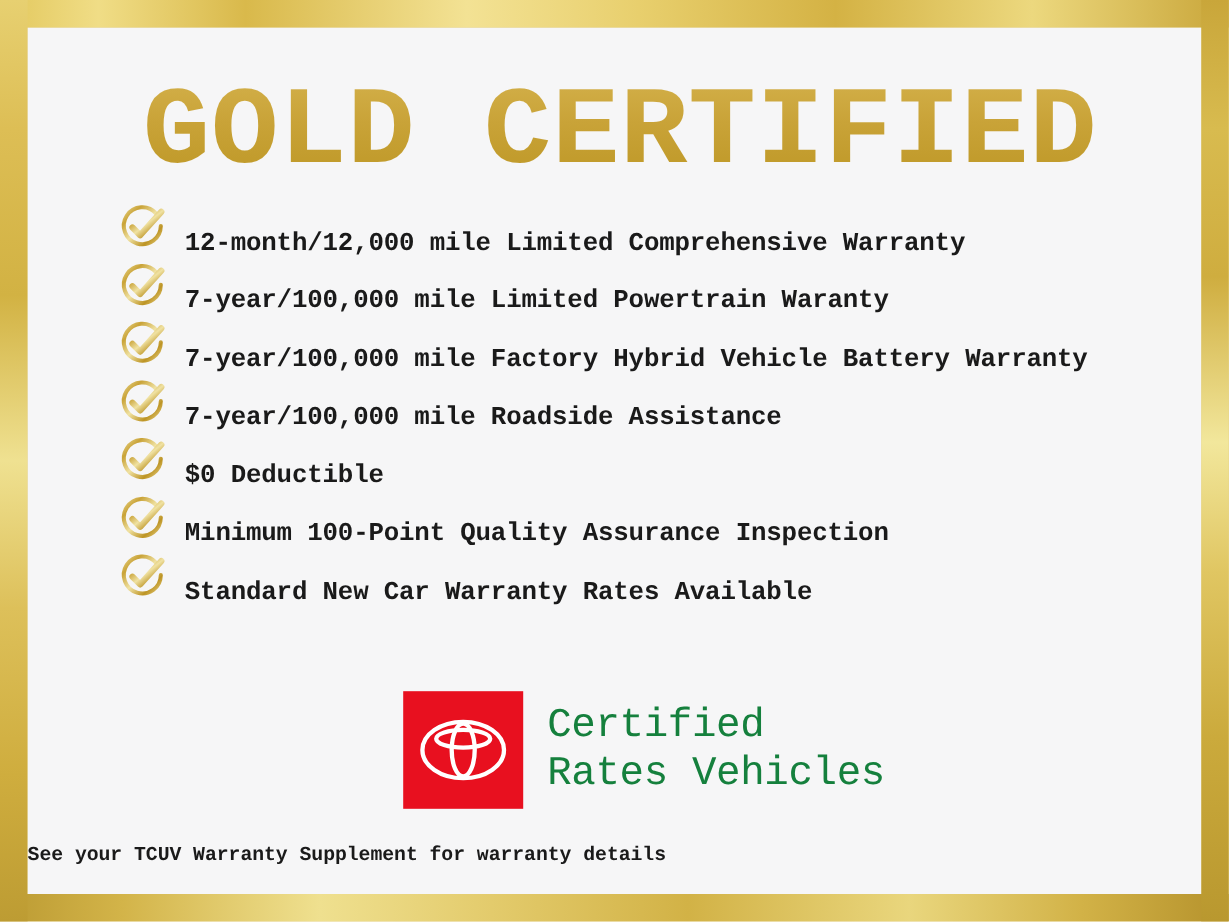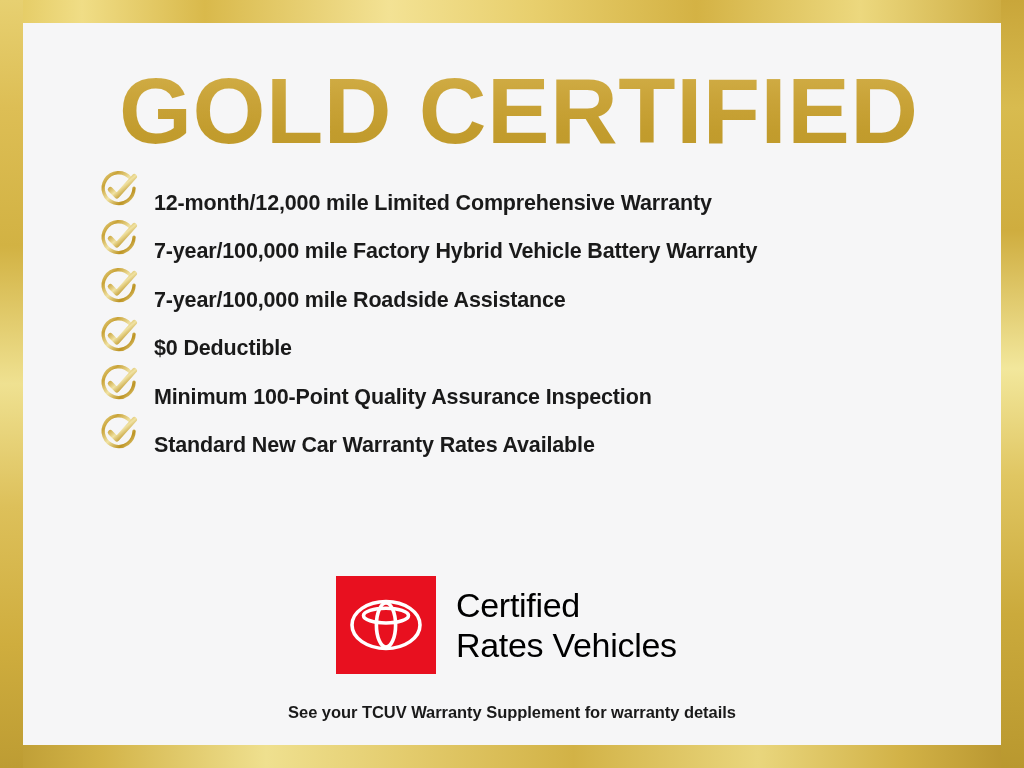--- a/index.html
+++ b/index.html
@@ -53,20 +53,21 @@
   }
 
   .badge-inner {
     position: absolute;
     left: 23px;
     top: 23px;
     width: 978px;
     height: 722px;
     background: #f6f6f7;
     overflow: hidden;
+    font-family: Liberation Mono, monospace;
   }
 
   
   .title {
     position: absolute;
     left: 96px;
     top: 40px;
     width: 850px;
     font-size: 92px;
     line-height: 96px;
@@ -135,32 +136,32 @@
     display: flex;
     align-items: center;
     justify-content: center;
   }
   .toyota-mark svg { display: block; }
   .tcuv-words {
     margin-left: 20px;
     font-size: 34px;
     line-height: 40px;
     font-weight: 500;
-    color: #000000;
+    color: #15803d;
     letter-spacing: -0.3px;
   }
   .tcuv-words span { display: block; }
 
   
   .disclaimer {
     position: absolute;
     left: 0;
     top: 680px;
     width: 978px;
-    text-align: center;
+    text-align: left;
     font-size: 16.5px;
     font-weight: 700;
     color: #1a1a1a;
     letter-spacing: -0.05px;
   }
 </style>
 </head>
 <body>
 
 <div class="badge-frame">
@@ -188,20 +189,29 @@
                 <stop offset="100%" stop-color="#e6d083"></stop>
               </linearGradient>
             </defs>
             <path d="M32.2 10.0 A15.4 15.4 0 1 0 36.0 20.3" fill="none" stroke="url(#gg1)" stroke-width="3.4" stroke-linecap="round"></path>
             <path d="M12.4 21.6 L18.8 28.0 L36.4 8.6" fill="none" stroke="url(#gg1)" stroke-width="5.2" stroke-linecap="round" stroke-linejoin="round"></path>
           </svg>
         </span>
         <span class="benefit-text">12-month/12,000 mile Limited Comprehensive Warranty</span>
       </div>
 
+      <div class="benefit-row">
+        <span class="check-badge">
+          <svg width="42" height="42" viewBox="0 0 42 42" aria-hidden="true">
+            <path d="M32.2 10.0 A15.4 15.4 0 1 0 36.0 20.3" fill="none" stroke="url(#gg1)" stroke-width="3.4" stroke-linecap="round"></path>
+            <path d="M12.4 21.6 L18.8 28.0 L36.4 8.6" fill="none" stroke="url(#gg1)" stroke-width="5.2" stroke-linecap="round" stroke-linejoin="round"></path>
+          </svg>
+        </span>
+        <span class="benefit-text">7-year/100,000 mile Limited Powertrain Waranty</span>
+      </div>
 
       <div class="benefit-row">
         <span class="check-badge">
           <svg width="42" height="42" viewBox="0 0 42 42" aria-hidden="true">
             <path d="M32.2 10.0 A15.4 15.4 0 1 0 36.0 20.3" fill="none" stroke="url(#gg1)" stroke-width="3.4" stroke-linecap="round"></path>
             <path d="M12.4 21.6 L18.8 28.0 L36.4 8.6" fill="none" stroke="url(#gg1)" stroke-width="5.2" stroke-linecap="round" stroke-linejoin="round"></path>
           </svg>
         </span>
         <span class="benefit-text">7-year/100,000 mile Factory Hybrid Vehicle Battery Warranty</span>
       </div>

